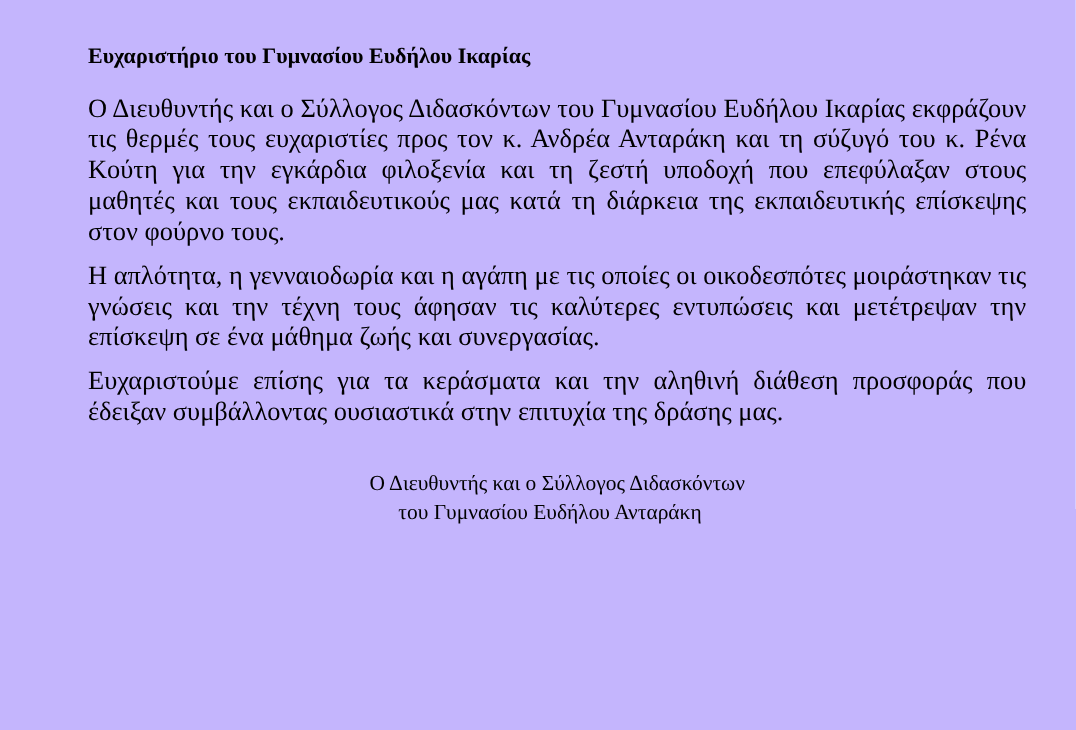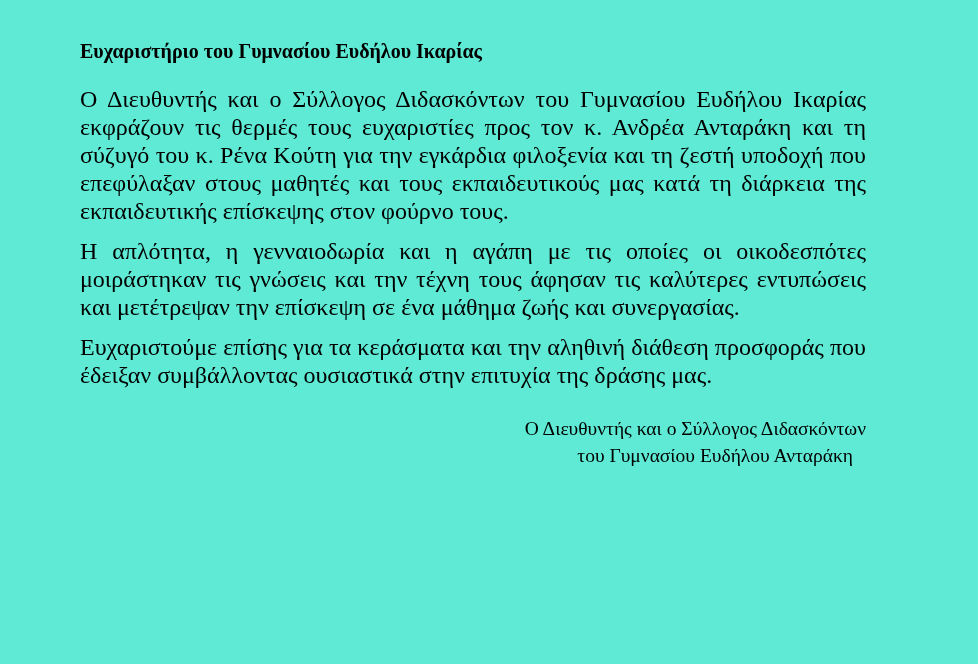--- a/index.html
+++ b/index.html
@@ -4,46 +4,46 @@
 <style>
   html, body {
     margin: 0;
     padding: 0;
     background: #ffffff;
   }
   .page {
     position: relative;
     width: 978px;
     height: 664px;
-    background: #5eead4;
+    background: #c4b5fd;
     color: #000000;
     font-family: "Liberation Serif", "DejaVu Serif", serif;
     box-sizing: border-box;
-    padding: 38px 112px 0 80px;
+    padding: 38px 45px 0 80px;
     overflow: hidden;
   }
   .doc-title {
     font-size: 20px;
     font-weight: bold;
     line-height: 27px;
     margin: 0 0 20px 0;
     text-align: left;
   }
   .para {
     font-size: 24px;
     line-height: 28px;
     text-align: justify;
     text-justify: inter-word;
     margin: 0 0 12px 0;
   }
   .signature {
-    margin-top: 26px;
+    margin-top: 37px;
     font-size: 19.5px;
     line-height: 27px;
-    text-align: right;
+    text-align: center;
   }
   .sig-line2 {
     padding-right: 13px;
   }
 </style>
 </head>
 <body>
 
 <div class="page">
 

